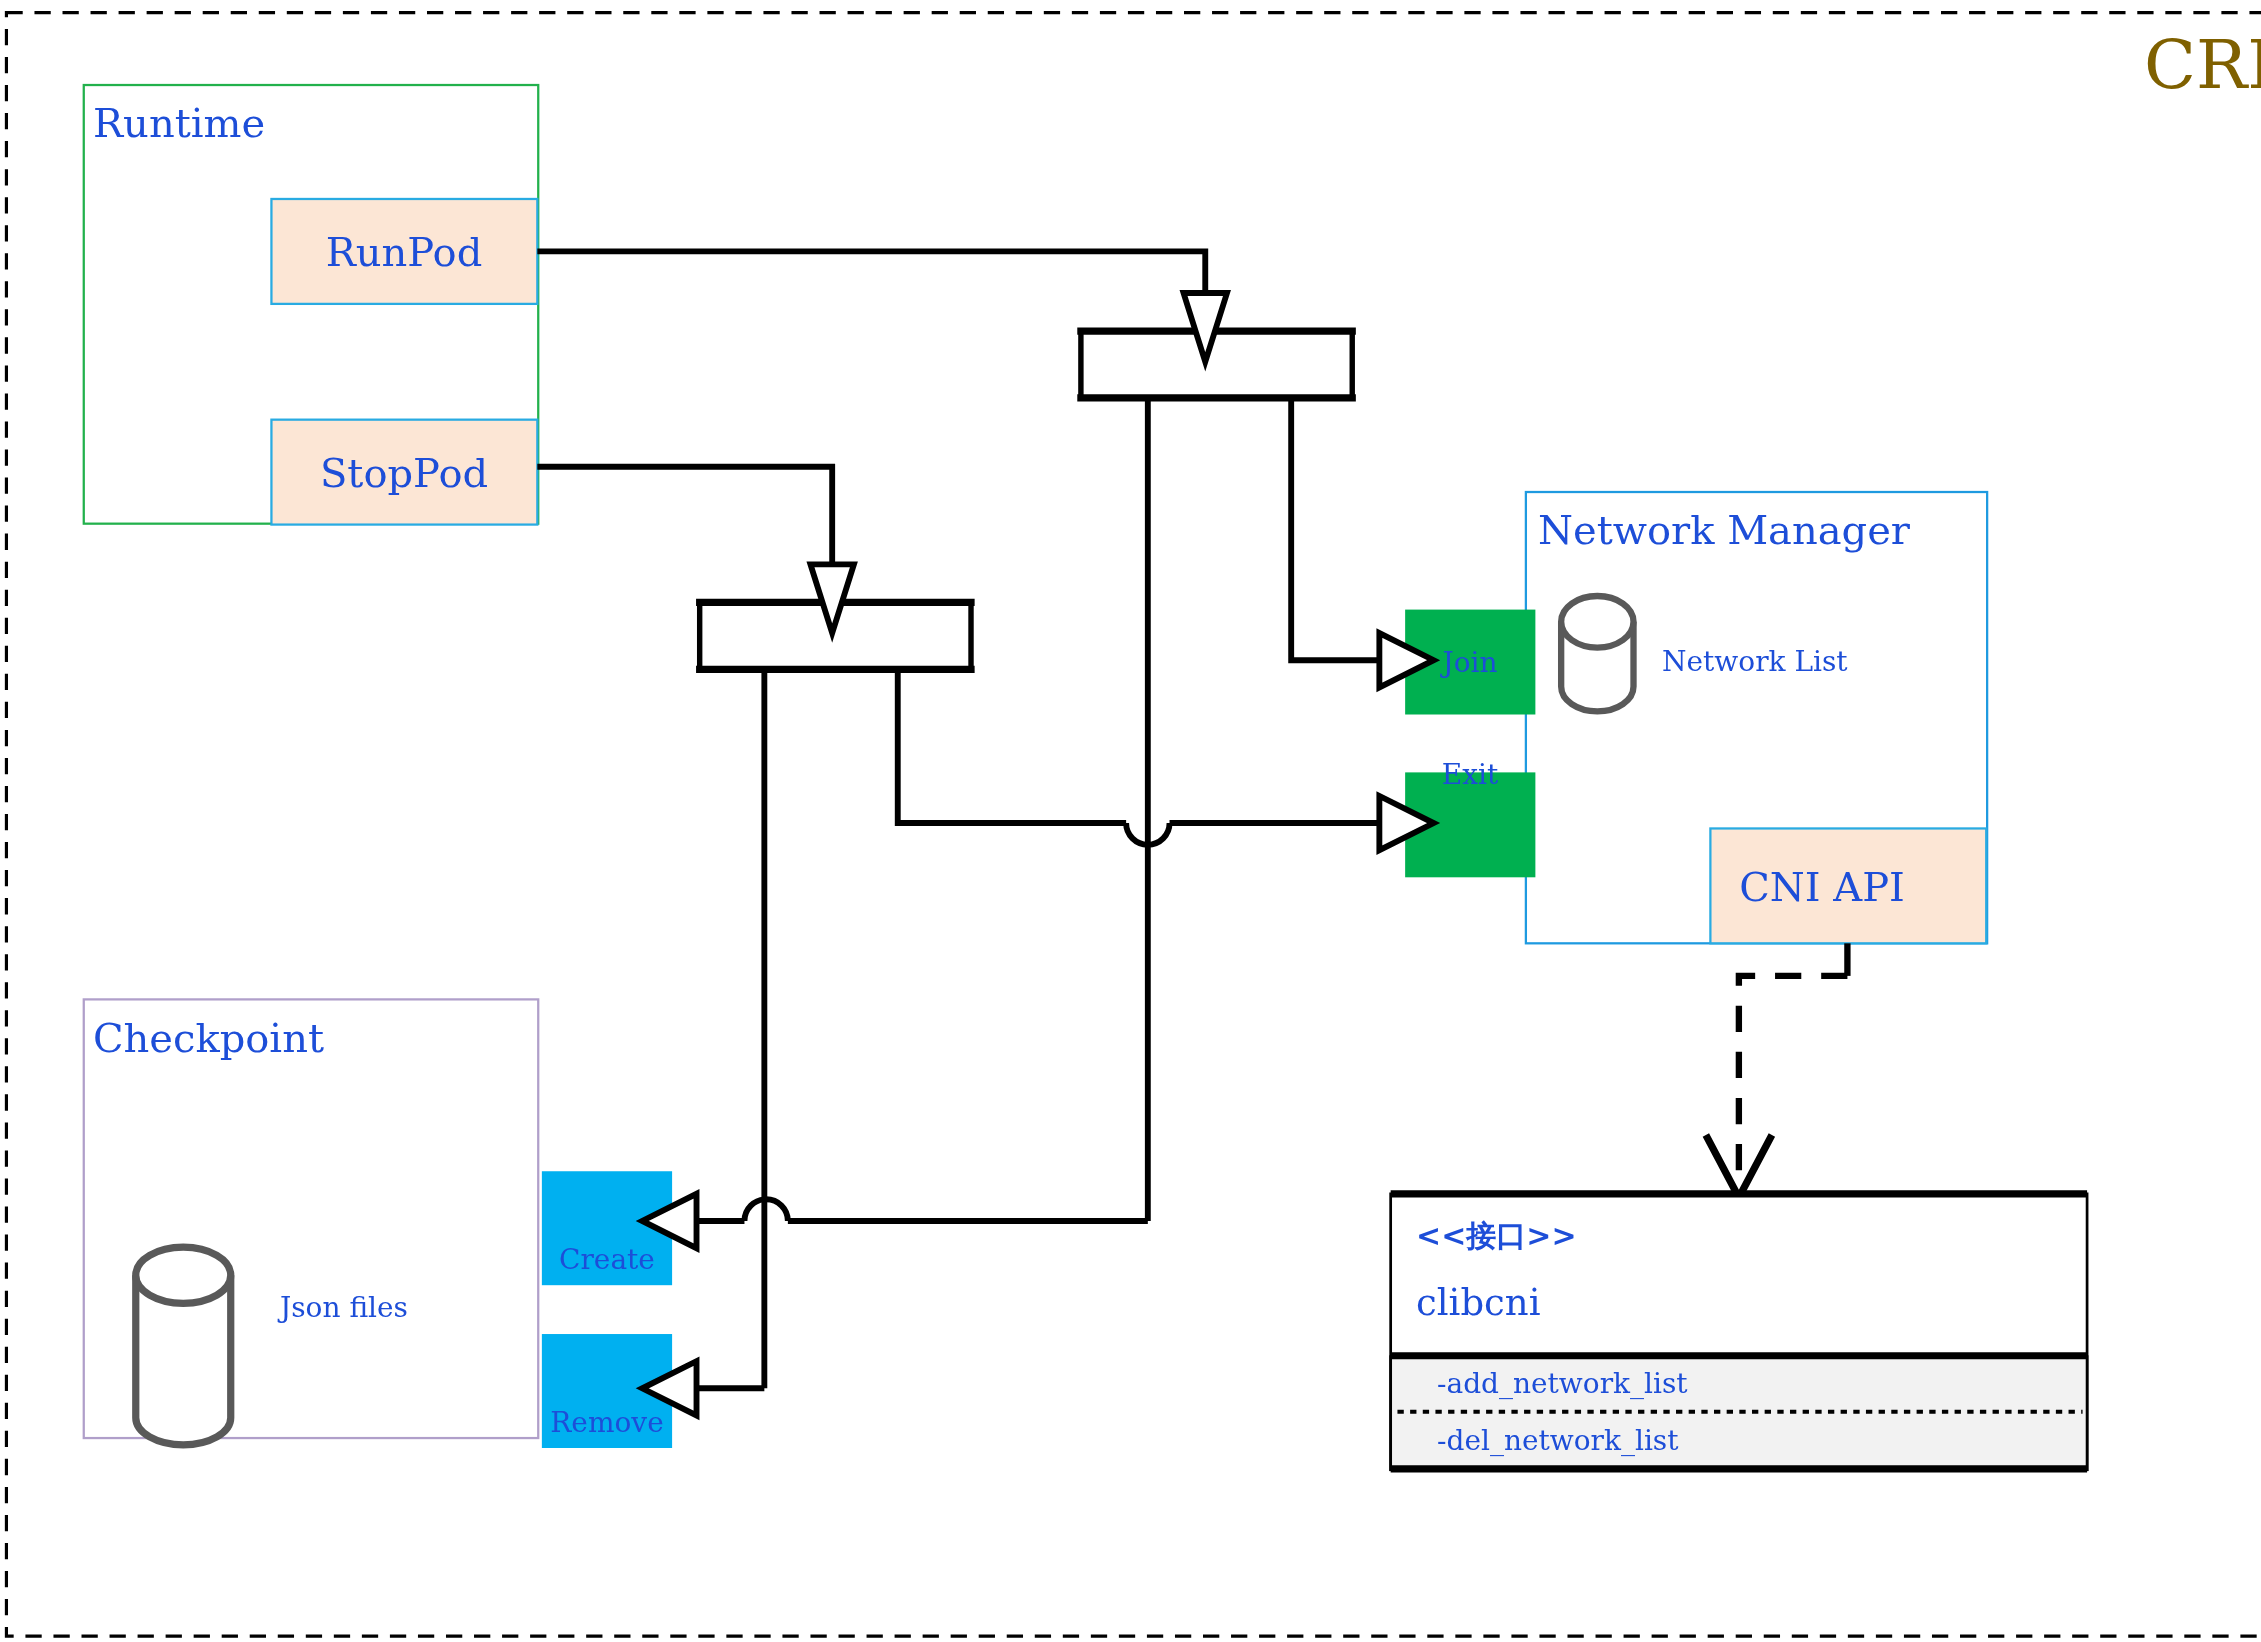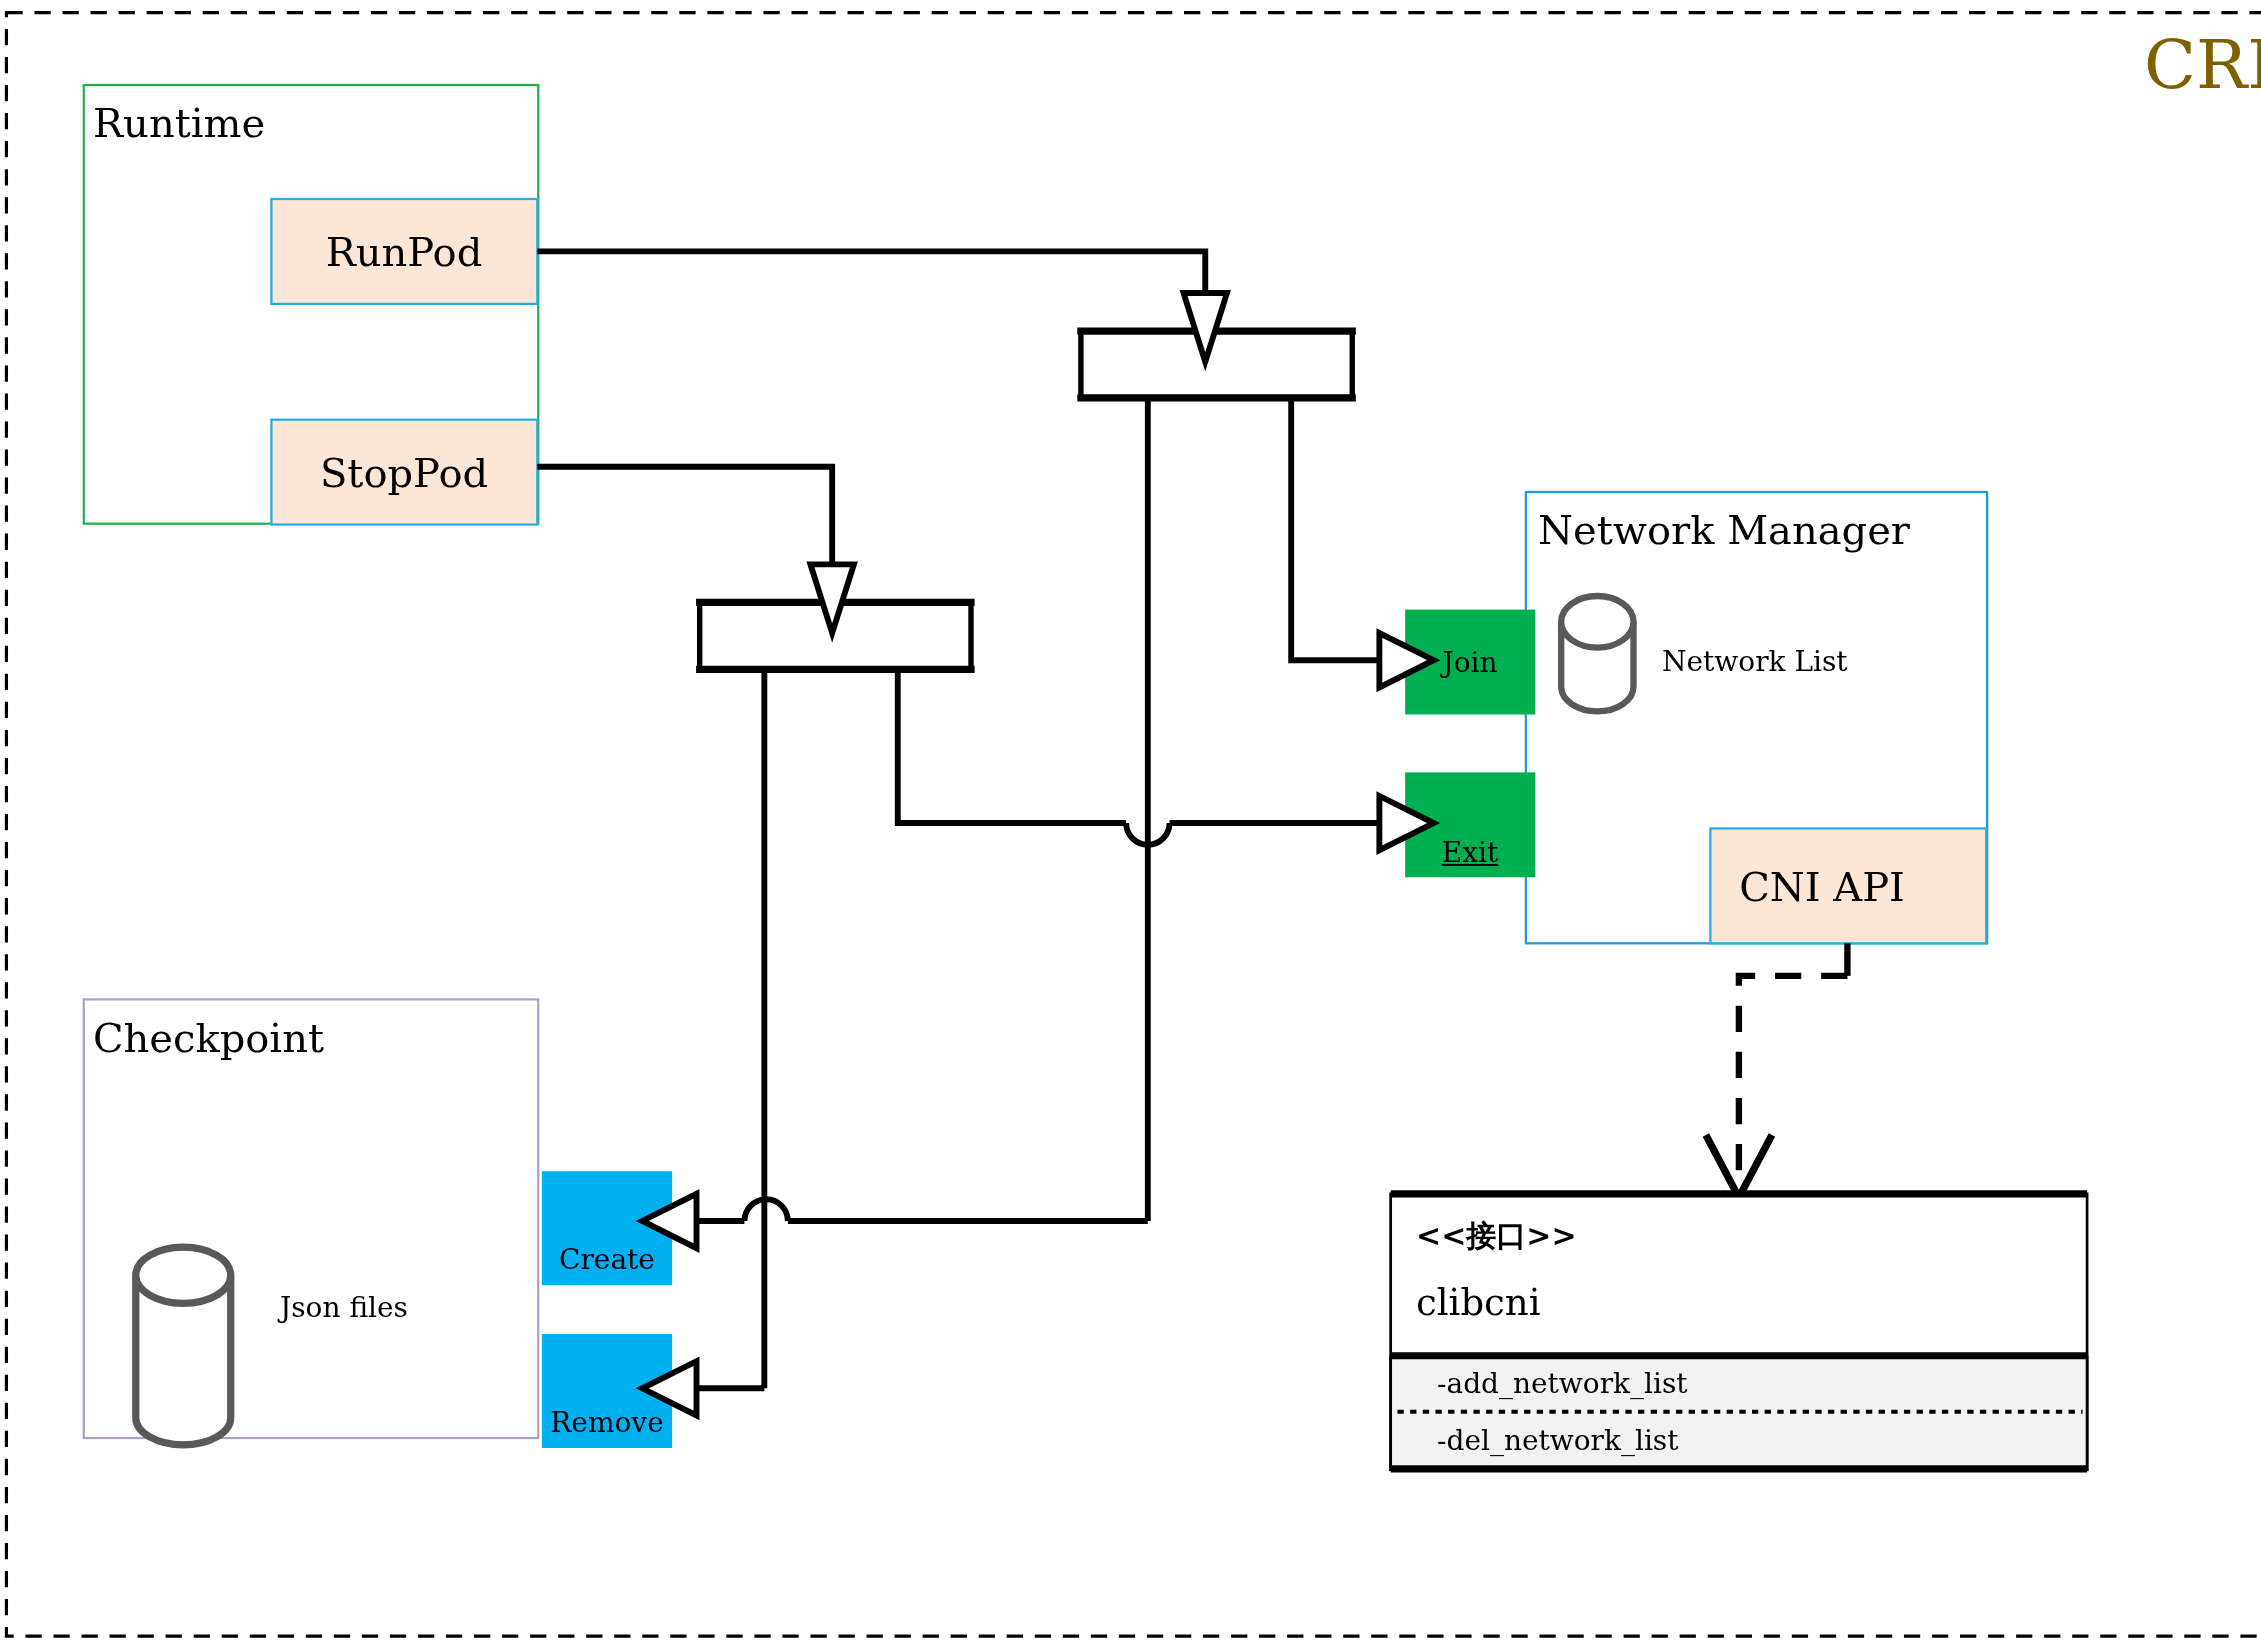--- a/index.html
+++ b/index.html
@@ -1,19 +1,19 @@
 <!DOCTYPE html>
 <html style="font-size:7.2px"><head>
 <meta charset="utf-8">
 <style>
   html,body{margin:0;padding:0;background:#ffffff;}
   body{font-family:"DejaVu Serif", serif;}
   #canvas{position:relative;width:2335px;height:1642px;background:#fff;overflow:hidden;}
   svg{position:absolute;top:0;left:0;width:2335px;height:1642px;}
-  .lbl{position:absolute;font-family:"DejaVu Serif",serif;color:#000000;white-space:nowrap;line-height:1;}
+  .lbl{position:absolute;font-family:"DejaVu Serif",serif;color:#1d4ed8;white-space:nowrap;line-height:1;}
   .ttl-cri{font-family:"DejaVu Serif",serif;color:#7f6000;font-size:68px;}
   .grp-title{font-size:40px;}
   .box-title{font-size:40px;}
   .green-lbl{font-size:28px;}
   .blue-lbl{font-size:28px;margin-top:32px;}
   .cyl-lbl{font-size:28px;}
   .iface-stereo{font-size:30px;font-weight:bold;}
   .iface-name{font-size:37px;}
   .iface-op{font-size:28px;}
   .ctr{display:flex;align-items:center;justify-content:center;}
@@ -144,21 +144,21 @@
   <div class="lbl box-title ctr" style="left:271px;top:199px;width:266px;height:105px;">RunPod</div>
 
   <div class="lbl box-title ctr" style="left:271px;top:420px;width:266px;height:105px;">StopPod</div>
 
   <div class="lbl blue-lbl ctr" style="left:542px;top:1171px;width:130px;height:114px;">Create</div>
 
   <div class="lbl blue-lbl ctr" style="left:542px;top:1334px;width:130px;height:114px;">Remove</div>
 
   <div class="lbl green-lbl ctr" style="left:1405px;top:610px;width:130px;height:105px;">Join</div>
 
-  <div class="lbl green-lbl ctr" style="left:1405px;top:811px;width:130px;height:84px;text-decoration:underline;">Exit</div>
+  <div class="lbl green-lbl ctr" style="left:1405px;top:733px;width:130px;height:84px;">Exit</div>
 
   <div class="lbl cyl-lbl" style="left:1662px;top:648px;">Network List</div>
 
   <div class="lbl cyl-lbl" style="left:280px;top:1294px;">Json files</div>
 
   <div class="lbl box-title ctr" style="left:1710px;top:829px;width:224px;height:115px;border-radius:10px;">CNI API</div>
 
   <div class="lbl iface-stereo" style="left:1416px;top:1221px;font-family:'DejaVu Sans',sans-serif;">&lt;&lt;接口&gt;&gt;</div>
 
   <div class="lbl iface-name" style="left:1416px;top:1284px;">clibcni</div>

